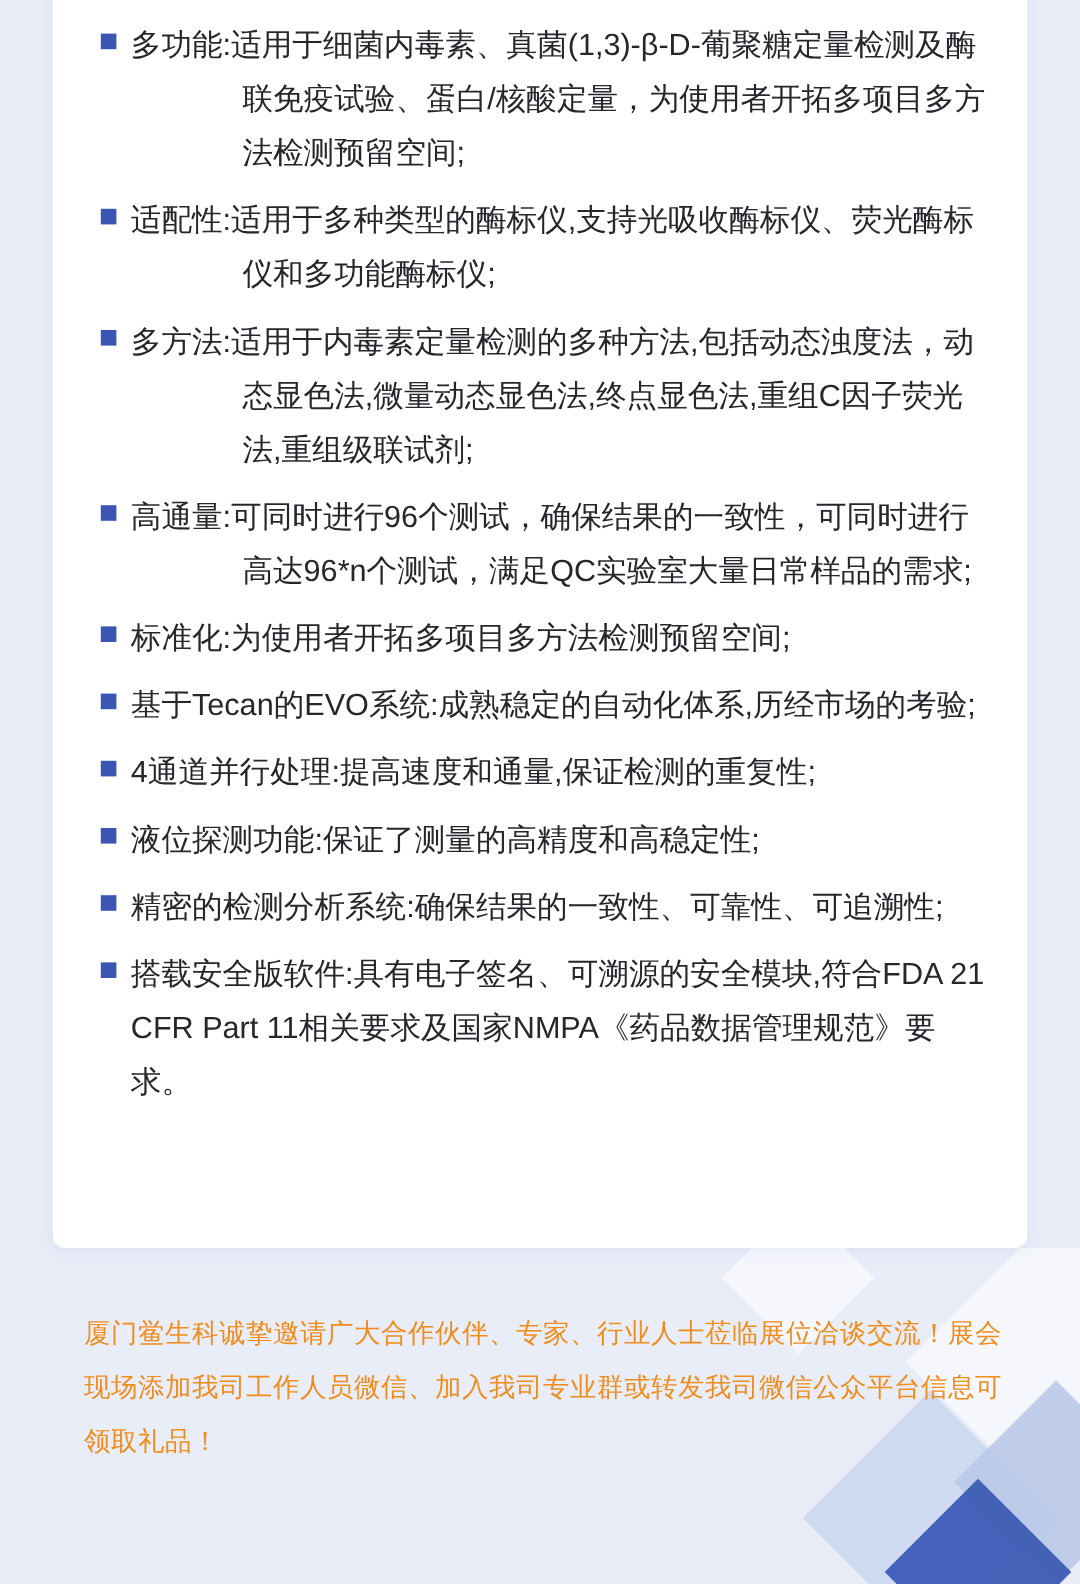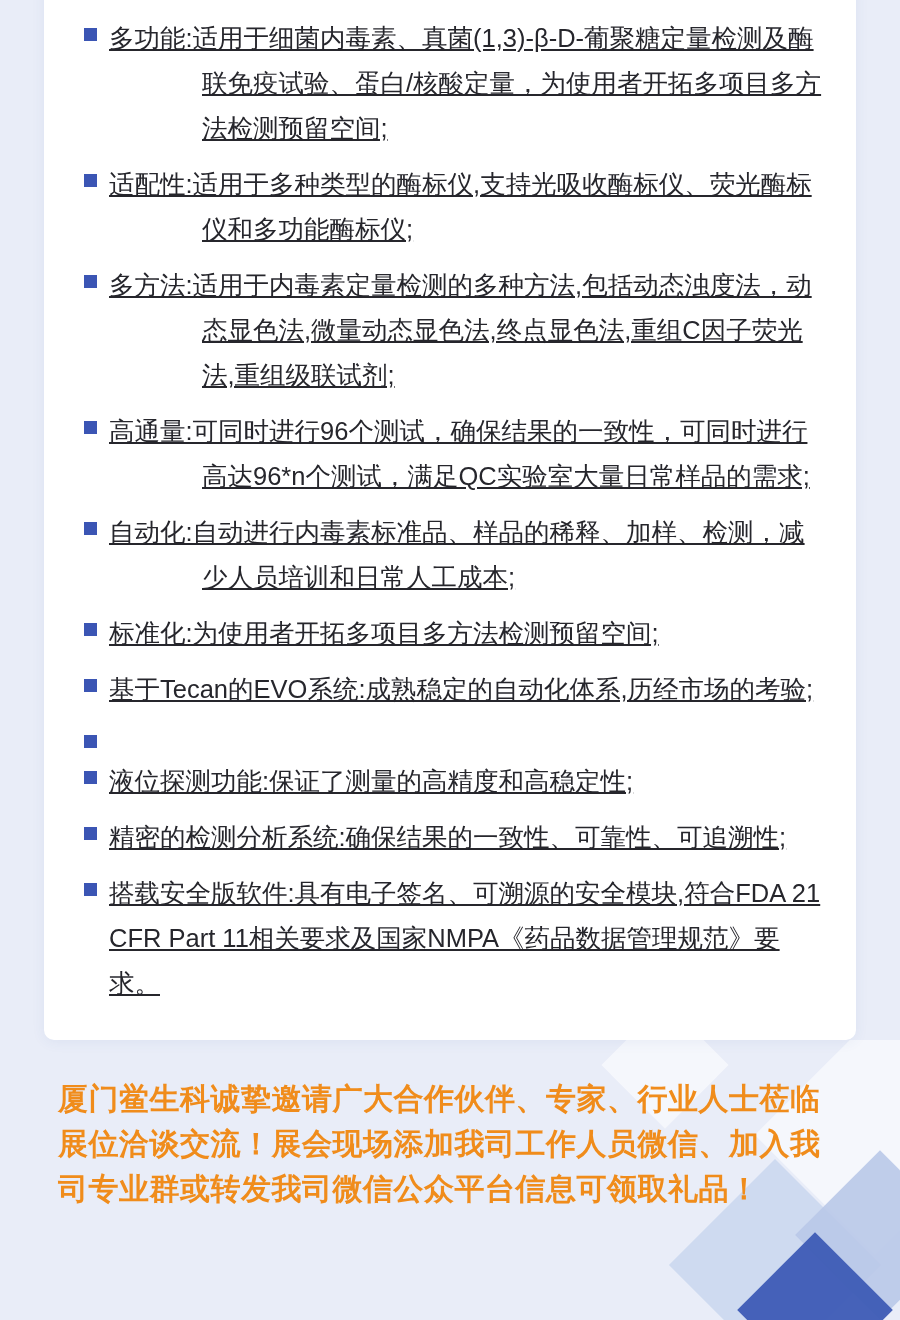--- a/index.html
+++ b/index.html
@@ -76,45 +76,44 @@
     flex: 0 0 13px;
     margin-top: 12px;
     margin-right: 12px;
   }
   .text {
     font-size: 25.5px;
     line-height: 45px;
     color: #26262c;
     letter-spacing: 0px;
     text-indent: 0;
-    text-decoration: underline;
   }
   
   .text.hang-lbl {
     padding-left: 93px;
     text-indent: -93px;
   }
   .text.hang-none {
     padding-left: 0;
     text-indent: 0;
   }
 
   
   .invite {
     position: absolute;
     left: 54px;
     top: 1072px;
     width: 800px;
     z-index: 3;
   }
   .invite p {
-    margin: 4px;
-    font-size: 30px;
+    margin: 16px;
+    font-size: 22px;
     line-height: 45px;
-    font-weight: bold;
+    font-weight: normal;
     color: #f08c1b;
     letter-spacing: 0.5px;
   }
 </style>
 </head>
 <body>
 
 <div class="bg-decor">
   <div class="diamond" style="left:790px; top:10px; width:170px; height:170px;"></div>
   <div class="diamond b" style="left:700px; top:150px; width:150px; height:150px;"></div>
@@ -139,37 +138,34 @@
     <div class="item">
       <span class="bullet"></span>
       <div class="text hang-lbl">多方法:适用于内毒素定量检测的多种方法,包括动态浊度法，动态显色法,微量动态显色法,终点显色法,重组C因子荧光法,重组级联试剂;</div>
     </div>
 
     <div class="item">
       <span class="bullet"></span>
       <div class="text hang-lbl">高通量:可同时进行96个测试，确保结果的一致性，可同时进行高达96*n个测试，满足QC实验室大量日常样品的需求;</div>
     </div>
 
-    <div class="item">
-      <span class="bullet"></span>
-      <div class="text hang-lbl">自动化:自动进行内毒素标准品、样品的稀释、加样、检测，减少人员培训和日常人工成本;</div>
-    </div>
 
     <div class="item">
       <span class="bullet"></span>
       <div class="text hang-none">标准化:为使用者开拓多项目多方法检测预留空间;</div>
     </div>
 
     <div class="item">
       <span class="bullet"></span>
       <div class="text hang-lbl">基于Tecan的EVO系统:成熟稳定的自动化体系,历经市场的考验;</div>
     </div>
 
     <div class="item">
       <span class="bullet"></span>
+      <div class="text hang-none">4通道并行处理:提高速度和通量,保证检测的重复性;</div>
     </div>
 
     <div class="item">
       <span class="bullet"></span>
       <div class="text hang-none">液位探测功能:保证了测量的高精度和高稳定性;</div>
     </div>
 
 
     <div class="item">
       <span class="bullet"></span>

